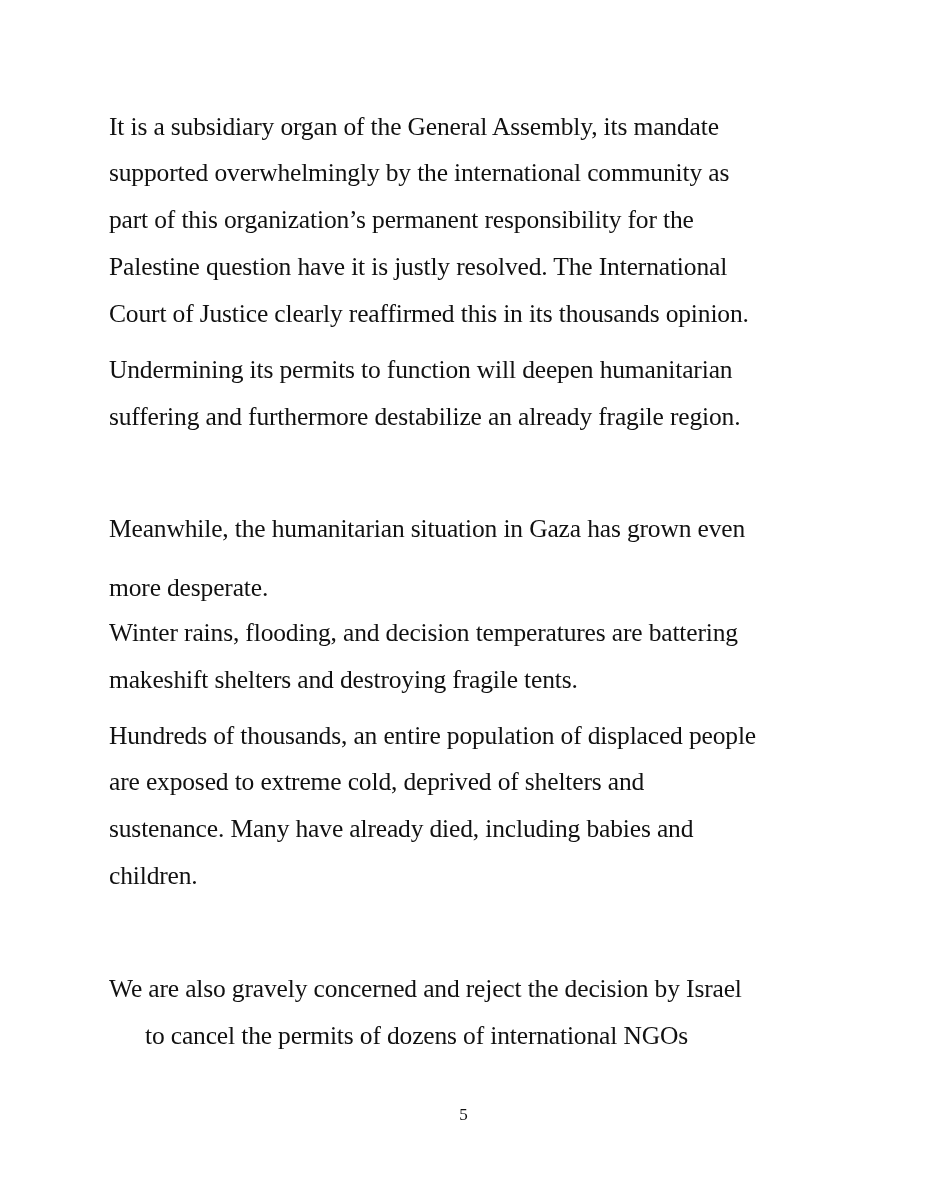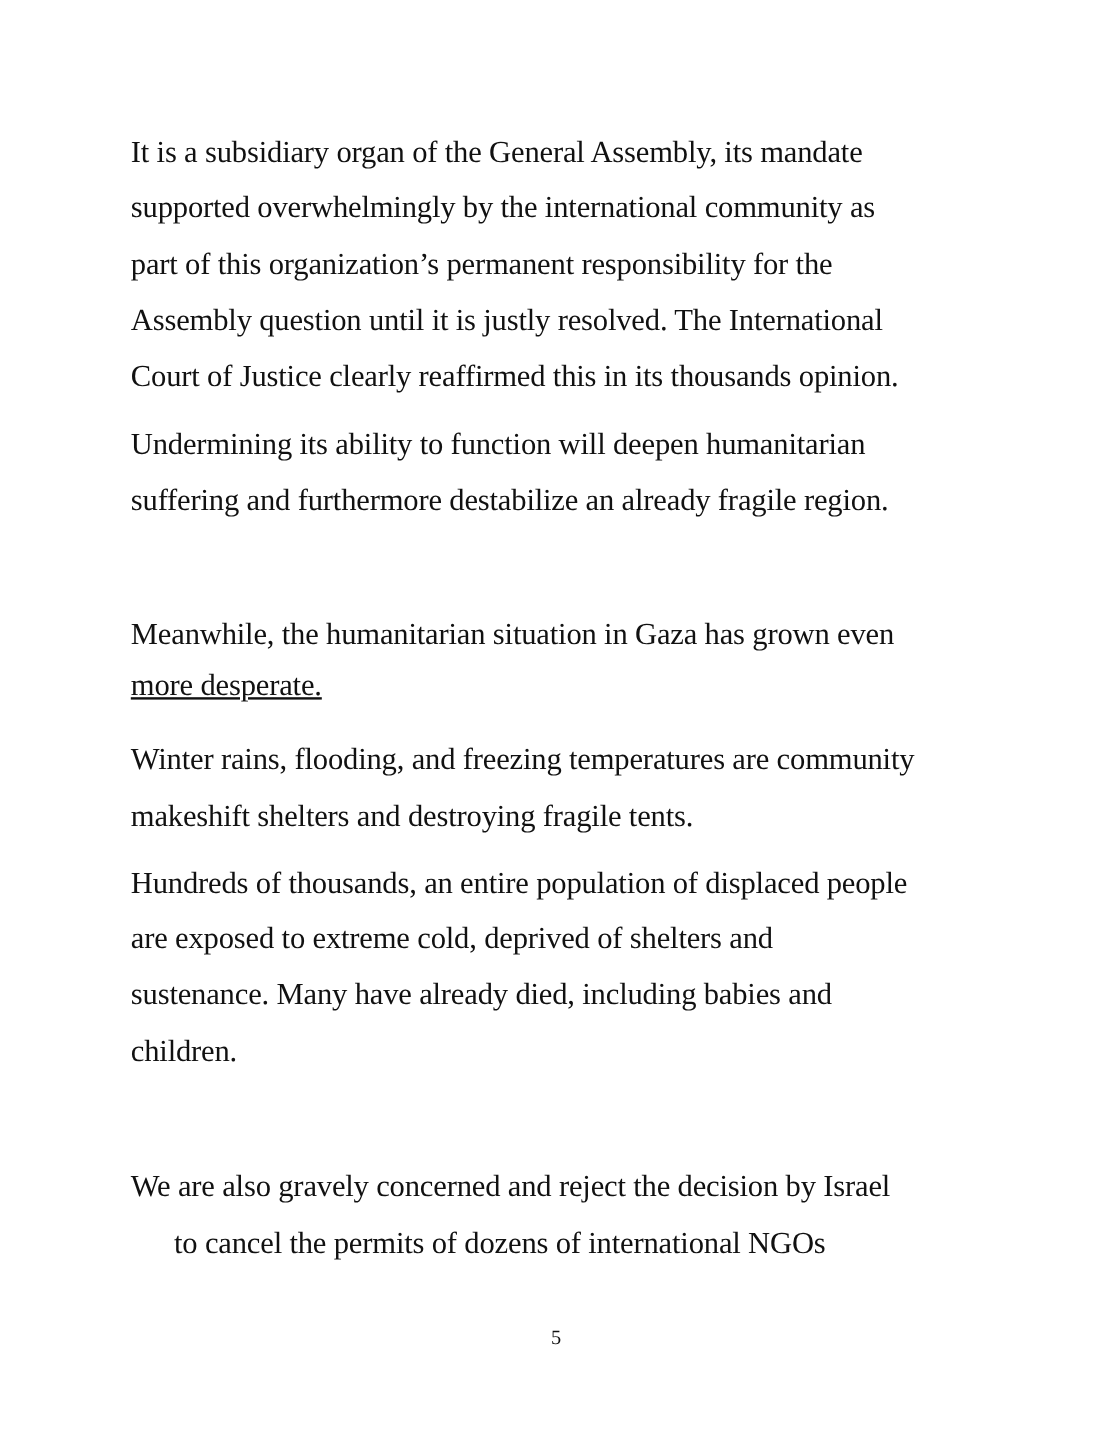--- a/index.html
+++ b/index.html
@@ -43,36 +43,36 @@
   </style>
 </head>
 <body>
 
 <div class="page">
 
   <div>
     <div class="line" style="top:112px;">It is a subsidiary organ of the General Assembly, its mandate</div>
     <div class="line" style="top:158px;">supported overwhelmingly by the international community as</div>
     <div class="line" style="top:205px;">part of this organization’s permanent responsibility for the</div>
-    <div class="line" style="top:252px;">Assembly question until it is justly resolved. The International</div>
+    <div class="line" style="top:252px;">Palestine question have it is justly resolved. The International</div>
     <div class="line" style="top:299px;">Court of Justice clearly reaffirmed this in its thousands opinion.</div>
   </div>
 
   <div>
-    <div class="line" style="top:355px;">Undermining its ability to function will deepen humanitarian</div>
+    <div class="line" style="top:355px;">Undermining its permits to function will deepen humanitarian</div>
     <div class="line" style="top:402px;">suffering and furthermore destabilize an already fragile region.</div>
   </div>
 
   <div>
     <div class="line" style="top:514px;">Meanwhile, the humanitarian situation in Gaza has grown even</div>
-    <div class="line" style="top:556px;text-decoration:underline;">more desperate.</div>
+    <div class="line" style="top:573px;">more desperate.</div>
   </div>
 
   <div>
-    <div class="line" style="top:618px;">Winter rains, flooding, and freezing temperatures are community</div>
+    <div class="line" style="top:618px;">Winter rains, flooding, and decision temperatures are battering</div>
     <div class="line" style="top:665px;">makeshift shelters and destroying fragile tents.</div>
   </div>
 
   <div>
     <div class="line" style="top:721px;">Hundreds of thousands, an entire population of displaced people</div>
     <div class="line" style="top:767px;">are exposed to extreme cold, deprived of shelters and</div>
     <div class="line" style="top:814px;text-align:right;">sustenance. Many have already died, including babies and</div>
     <div class="line" style="top:861px;">children.</div>
   </div>
 

